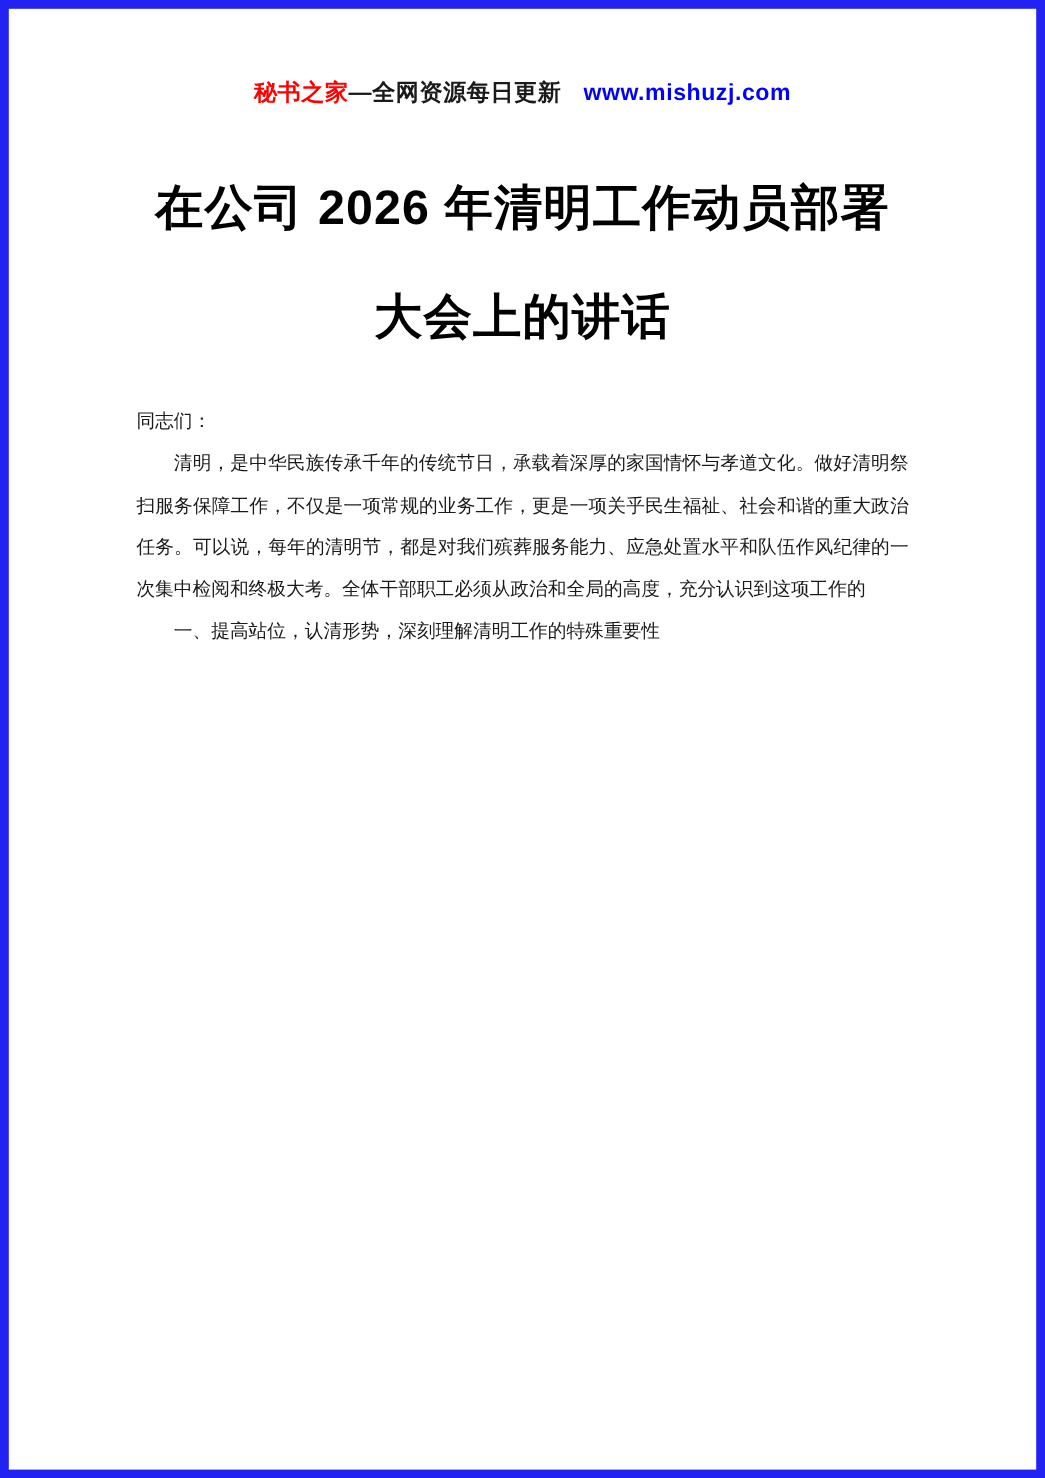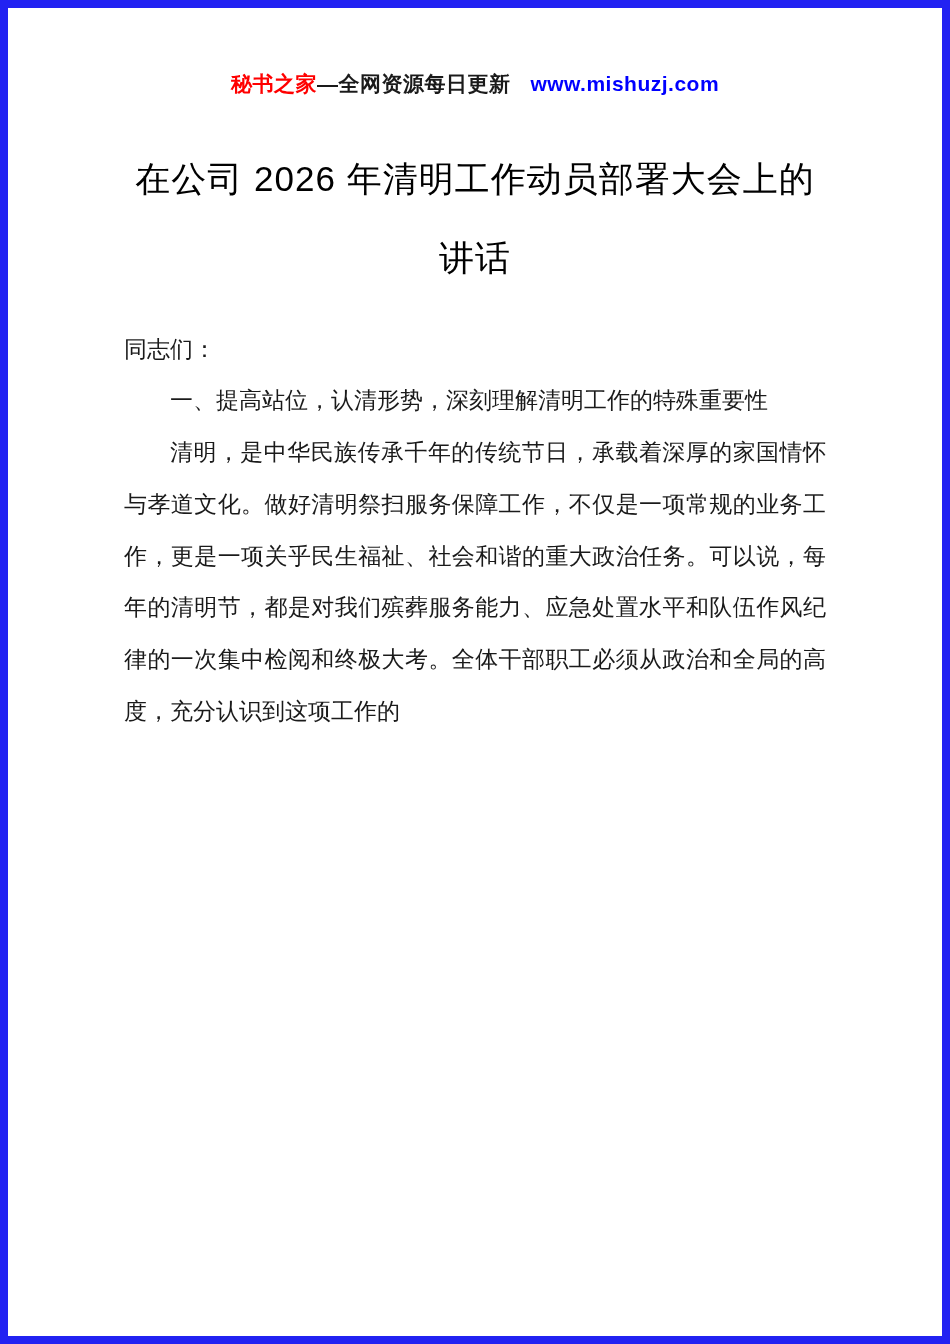--- a/index.html
+++ b/index.html
@@ -39,29 +39,29 @@
     text-align: center;
   }
   .site-header .url {
     color: var(--url-blue);
     margin-left: 20px;
     text-decoration: none;
     cursor: pointer;
   }
   .doc-title {
     text-align: center;
-    font-size: 35px;
-    font-weight: 400;
+    font-size: 44px;
+    font-weight: 700;
     color: #000000;
     line-height: 2.25;
     letter-spacing: 1px;
     margin-bottom: 26px;
   }
   .doc-body {
-    font-size: 23px;
+    font-size: 17px;
     color: var(--text);
     line-height: 2.25;
     text-align: justify;
     text-justify: inter-ideograph;
   }
   .doc-body p {
     margin: 0;
   }
   .doc-body p.indent {
     text-indent: 2em;
@@ -73,17 +73,17 @@
 <div class="page">
 
   <div class="site-header">
     <span class="brand">秘书之家</span><span class="tagline">—全网资源每日更新</span><a class="url">www.mishuzj.com</a>
   </div>
 
   <h1 class="doc-title">在公司 2026 年清明工作动员部署大会上的讲话</h1>
 
   <div class="doc-body">
     <p>同志们：</p>
+    <p class="indent">清明，是中华民族传承千年的传统节日，承载着深厚的家国情怀与孝道文化。做好清明祭扫服务保障工作，不仅是一项常规的业务工作，更是一项关乎民生福祉、社会和谐的重大政治任务。可以说，每年的清明节，都是对我们殡葬服务能力、应急处置水平和队伍作风纪律的一次集中检阅和终极大考。全体干部职工必须从政治和全局的高度，充分认识到这项工作的</p>
     <p class="indent">一、提高站位，认清形势，深刻理解清明工作的特殊重要性</p>
-    <p class="indent">清明，是中华民族传承千年的传统节日，承载着深厚的家国情怀与孝道文化。做好清明祭扫服务保障工作，不仅是一项常规的业务工作，更是一项关乎民生福祉、社会和谐的重大政治任务。可以说，每年的清明节，都是对我们殡葬服务能力、应急处置水平和队伍作风纪律的一次集中检阅和终极大考。全体干部职工必须从政治和全局的高度，充分认识到这项工作的</p>
   </div>
 
 </div>
 
 </body></html>

